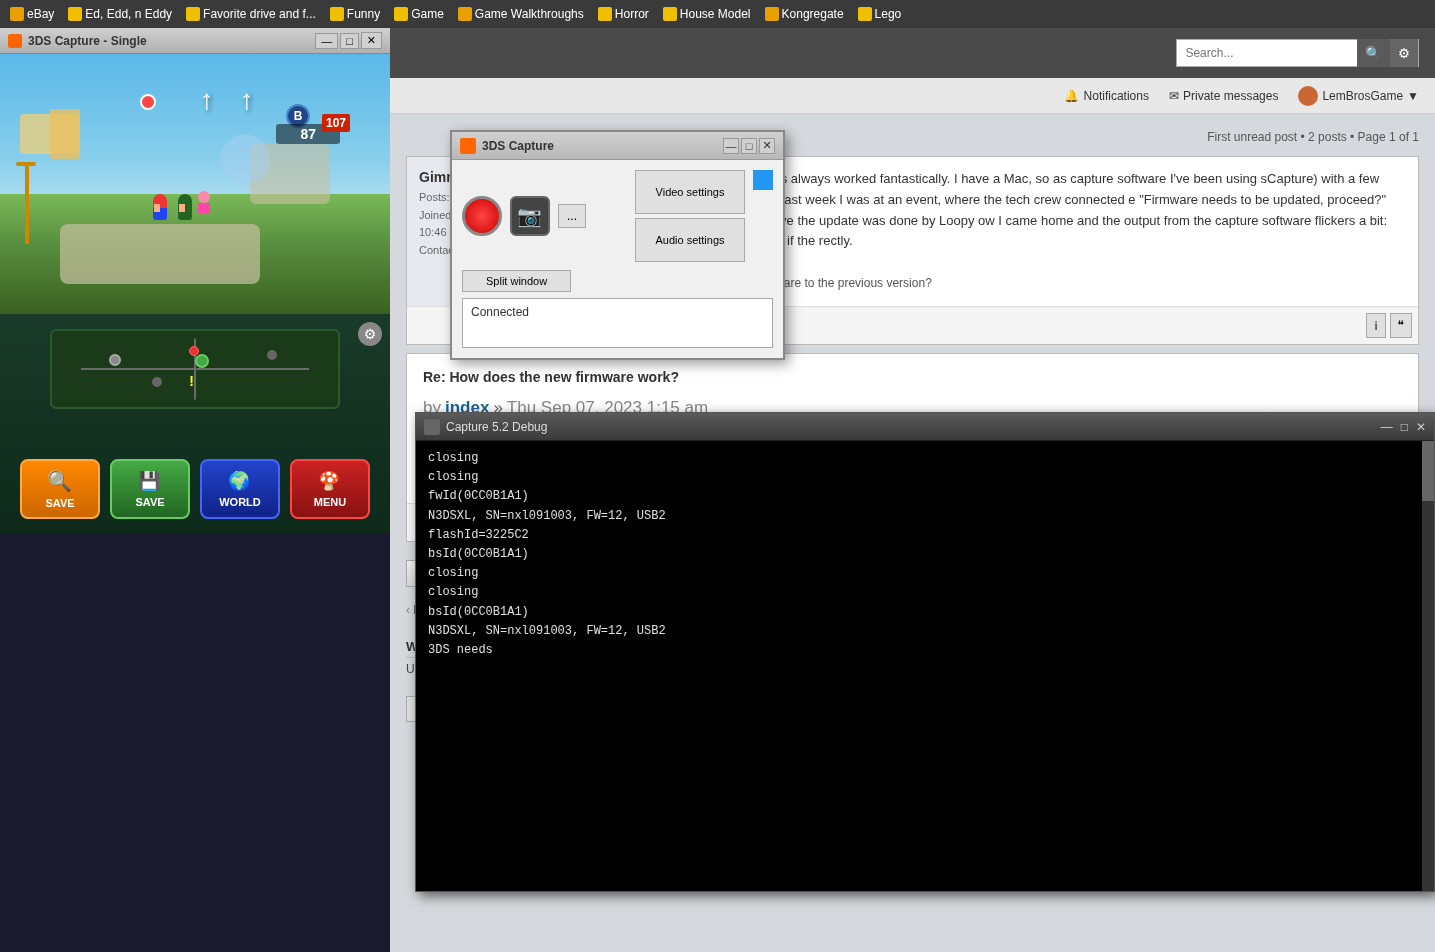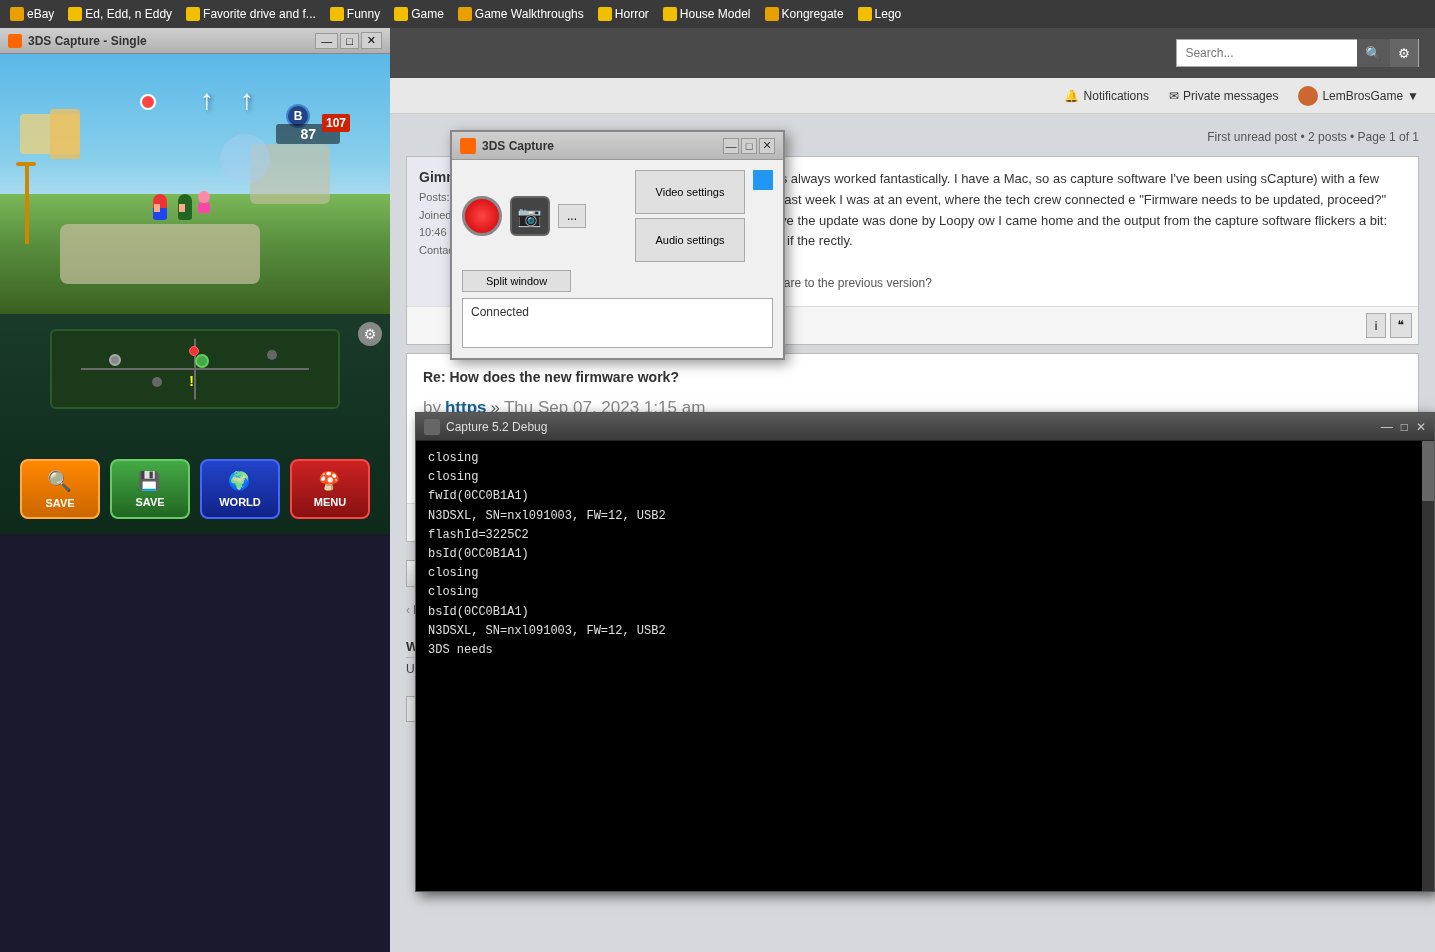--- a/index.html
+++ b/index.html
@@ -401,21 +401,21 @@
         <button class="action-btn">ℹ</button>
         <button class="action-btn">❝</button>
       </div>
     </div>
 
     <div class="post-container">
       <div class="post-body" style="padding:12px 16px;">
         <div class="post-title">Re: How does the new firmware work?</div>
         <div class="reply-author-row">
           <span class="by-label">by</span>
-          <span class="author-name">https</span>
+          <span class="author-name">index</span>
           <span>»</span>
           <span class="date-text">Thu Sep 07, 2023 1:15 am</span>
         </div>
         <div>
           <span>You can revert the firmware. Run the old 3.1 version, then hold Ct</span>
         </div>
         <div style="margin-top:6px;">
           <a class="post-link" href="#">https://3dscapture.com/ds/ds_capture.3.1.zip</a>
         </div>
       </div>

